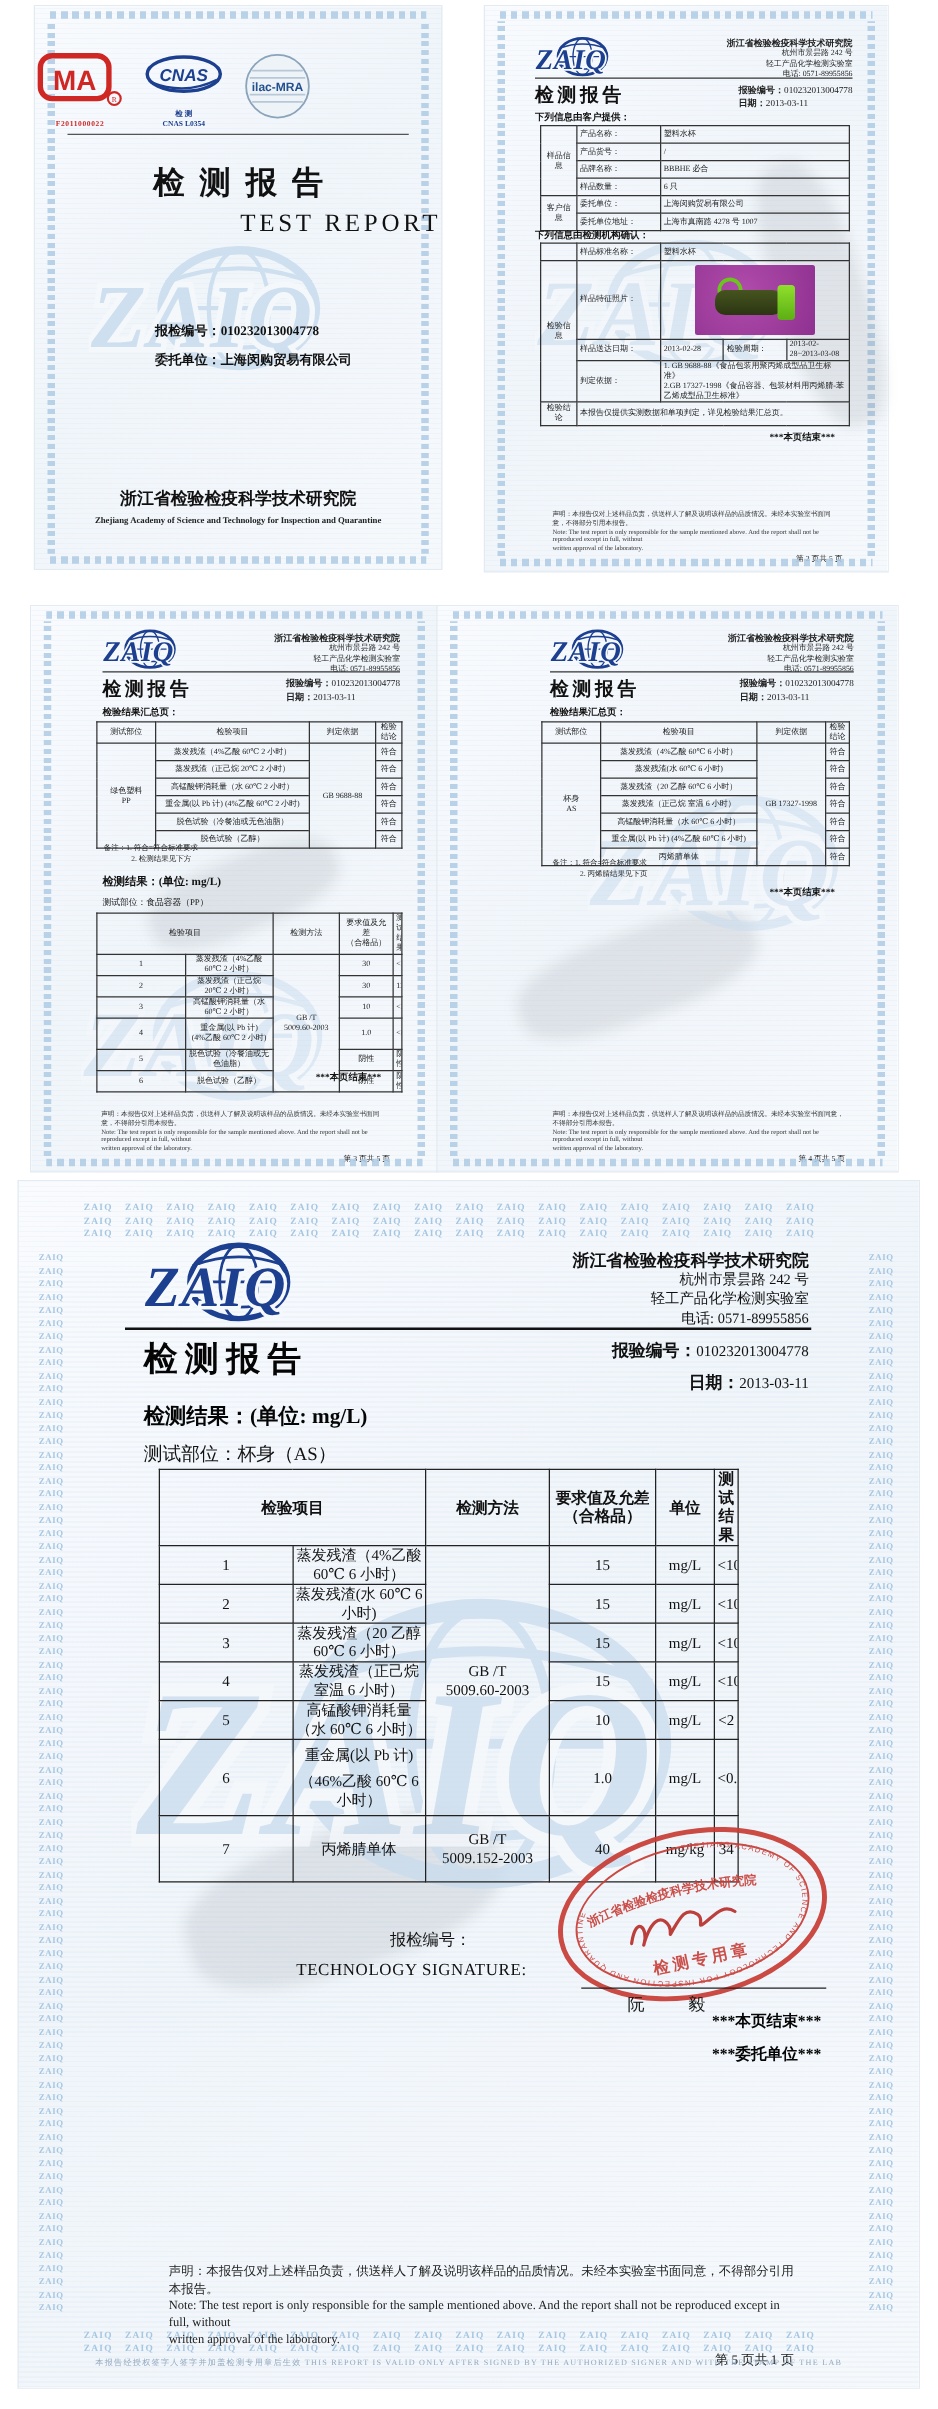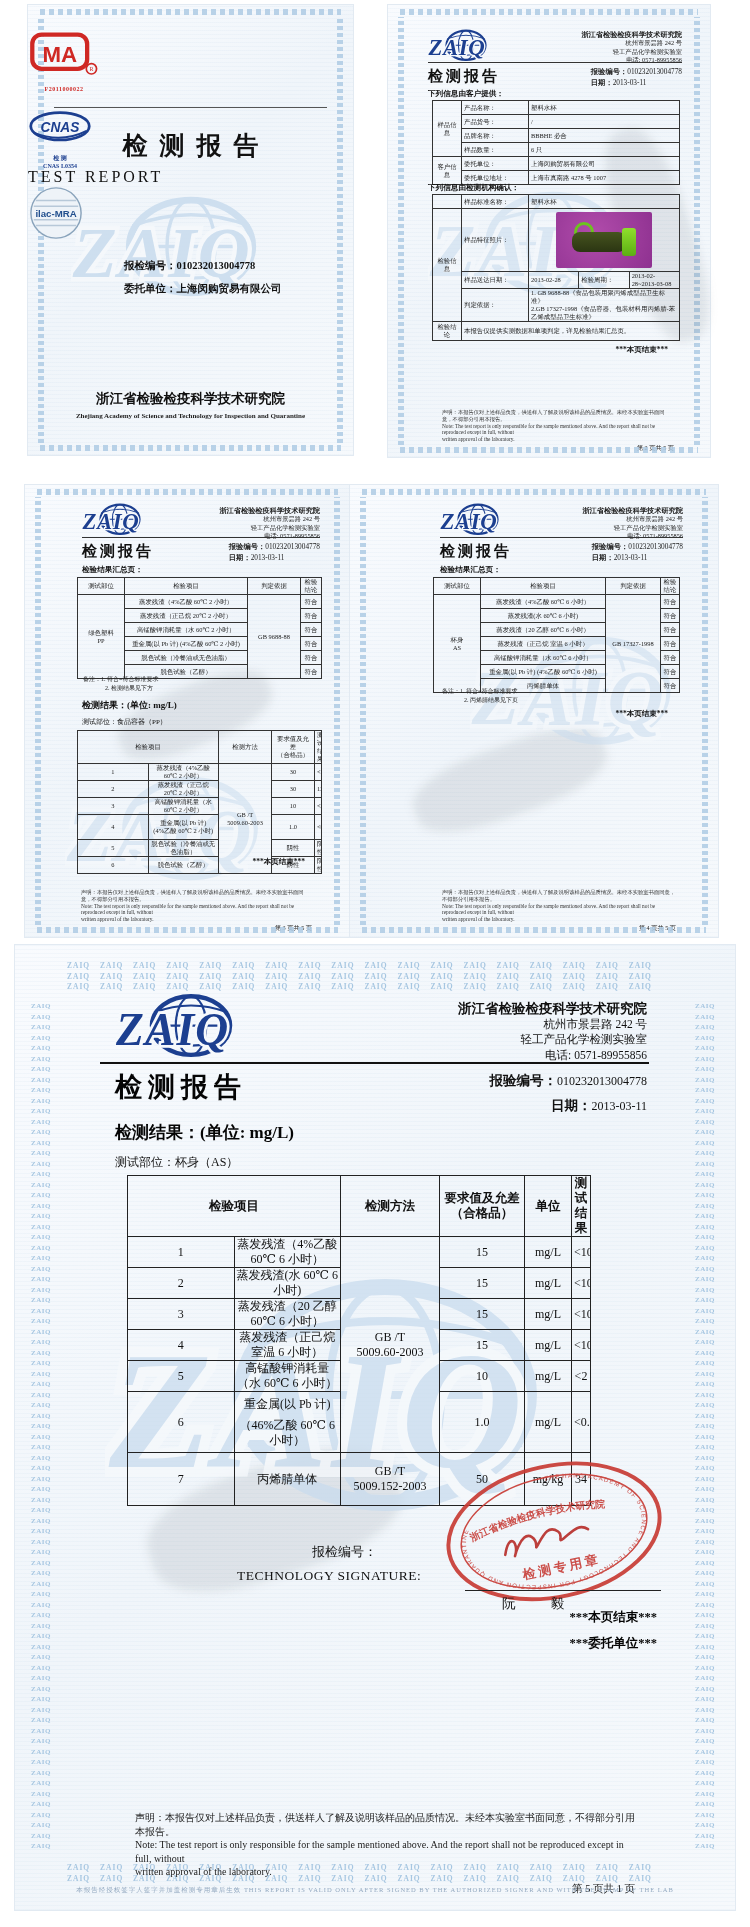--- a/index.html
+++ b/index.html
@@ -13,28 +13,28 @@
   .sv{position:absolute;top:12px;bottom:12px;width:6px;opacity:.85;
       background:repeating-linear-gradient(0deg,#aecbe4 0 4px,rgba(0,0,0,0) 4px 7px);}
   .sv.l{left:10px}.sv.r{right:10px}
   .shh{position:absolute;left:12px;right:12px;height:6px;opacity:.85;
       background:repeating-linear-gradient(90deg,#aecbe4 0 5px,rgba(0,0,0,0) 5px 9px);}
   .shh.t{top:4px}.shh.b{bottom:4px}
   .sm{position:absolute;filter:blur(5px);background:rgba(95,98,110,.13);border-radius:40%;}
   .wm{position:absolute;color:#c9dcee;opacity:.85;pointer-events:none;}
   
   .p1{left:28px;top:5px;width:325px;height:450px;}
-  .p1 .logos{position:absolute;top:26px;left:0;right:0;display:flex;justify-content:flex-start;gap:15px;align-items:flex-start;flex-direction:column;}
+  .p1 .logos{position:absolute;top:36px;left:0;right:0;display:flex;justify-content:flex-start;gap:15px;align-items:flex-start;}
   .logo-box{text-align:center;}
   .logo-cap{font-size:6px;font-weight:bold;line-height:7px;margin-top:1px;}
   .cap-red{color:#cf2824;letter-spacing:.5px;}
   .cap-blue{color:#1c3f90;}
   .rule1{position:absolute;top:102px;left:26px;right:26px;border-top:1.5px solid #555;}
   .t-cn{position:absolute;top:124px;left:0;right:0;text-align:center;font-size:25px;font-weight:bold;letter-spacing:12px;text-indent:12px;color:#111;}
-  .t-en{position:absolute;top:163px;left:0;right:0;text-align:left;font-size:16px;letter-spacing:3px;color:#111;font-family:Liberation Serif, serif;}
+  .t-en{position:absolute;top:163px;left:0;right:0;text-align:right;font-size:20px;letter-spacing:3px;color:#111;font-family:Liberation Serif, serif;}
   .wm1{top:190px;left:50%;transform:translateX(-50%);width:240px;}
   .cf{position:absolute;top:249px;left:96px;font-size:10.5px;font-weight:bold;line-height:23px;color:#111;}
   .i-cn{position:absolute;top:385px;left:0;right:0;text-align:center;font-size:13.5px;font-weight:bold;color:#111;}
   .i-en{position:absolute;top:407px;left:0;right:0;text-align:center;font-size:7px;font-weight:bold;color:#222;}
   
   .hlogo{position:absolute;width:76px;color:#1c3f90;}
   .hinst{position:absolute;text-align:right;font-size:6.3px;line-height:8.4px;color:#222;}
   .hname{font-size:7.2px;font-weight:bold;}
   .hrule{position:absolute;border-top:1.5px solid #333;}
   .htitle{position:absolute;font-size:15px;font-weight:bold;letter-spacing:3px;color:#111;}
@@ -109,21 +109,21 @@
   .zcol.l{left:16px}.zcol.r{right:13px}
   .p5 .hlogo5{position:absolute;left:100px;top:48px;width:152px;color:#1c3f90;}
   .inst5{position:absolute;right:88px;top:56px;text-align:right;color:#111;font-size:11.5px;line-height:15.5px;}
   .inst5 .n{font-size:13.5px;font-weight:bold;}
   .rule5{position:absolute;top:117px;left:85px;right:86px;border-top:2.5px solid #111;}
   .title5{position:absolute;left:100px;top:124px;font-size:27px;font-weight:bold;letter-spacing:6px;color:#050505;}
   .meta5{position:absolute;right:88px;top:127px;text-align:right;color:#111;}
   .meta5 .line{margin-bottom:7px;font-size:12px;}
   .meta5 b{font-size:13.5px;font-weight:bold;}
   .rt5{position:absolute;left:100px;top:176px;font-size:17px;font-weight:bold;color:#050505;}
-  .part5{position:absolute;left:100px;top:209px;font-size:12px;color:#111;}
+  .part5{position:absolute;left:100px;top:209px;font-size:15px;color:#111;}
   .tb5{position:absolute;left:112px;top:230px;width:464px;font-size:12px;line-height:15px;color:#111;}
   .tb5 td{border:1.2px solid #222;height:27px;}
   .tb5 .hd{font-weight:bold;height:55px;font-size:12.5px;}
   .tb5 .r6{height:60px;}
   .tb5 .r7{height:52px;}
   .stamp{position:absolute;left:425px;top:512px;width:228px;transform:rotate(-12deg);opacity:.92;}
   .sg1{position:absolute;left:297px;top:598px;font-size:13px;color:#111;}
   .sg2{position:absolute;left:222px;top:623px;font-size:13.5px;color:#111;letter-spacing:.5px;}
   .sline{position:absolute;left:450px;top:645px;width:196px;border-bottom:1.5px solid #222;}
   .signer{position:absolute;left:487px;top:650px;font-size:13.5px;letter-spacing:16px;color:#111;}
@@ -626,21 +626,21 @@
         <td>mg/L</td>
         <td>&lt;0.5</td>
       </tr>
       <tr>
         <td class="r7">7</td>
         <td>丙烯腈单体</td>
         <td>
               <div>GB /T</div>
               <div>5009.152-2003</div>
             </td>
-        <td>50</td>
+        <td>40</td>
         <td>mg/kg</td>
         <td>34</td>
       </tr>
     </tbody>
       </table>
 
     <svg class="stamp" viewBox="0 0 230 150">
       <ellipse cx="115" cy="75" rx="108" ry="66" fill="none" stroke="#c83c35" stroke-width="4"></ellipse>
       <ellipse cx="115" cy="75" rx="95" ry="55" fill="none" stroke="#c83c35" stroke-width="1.5"></ellipse>
       <path id="stampRing" d="M115,23 a90,52 0 1 1 -0.2,0" fill="none"></path>

